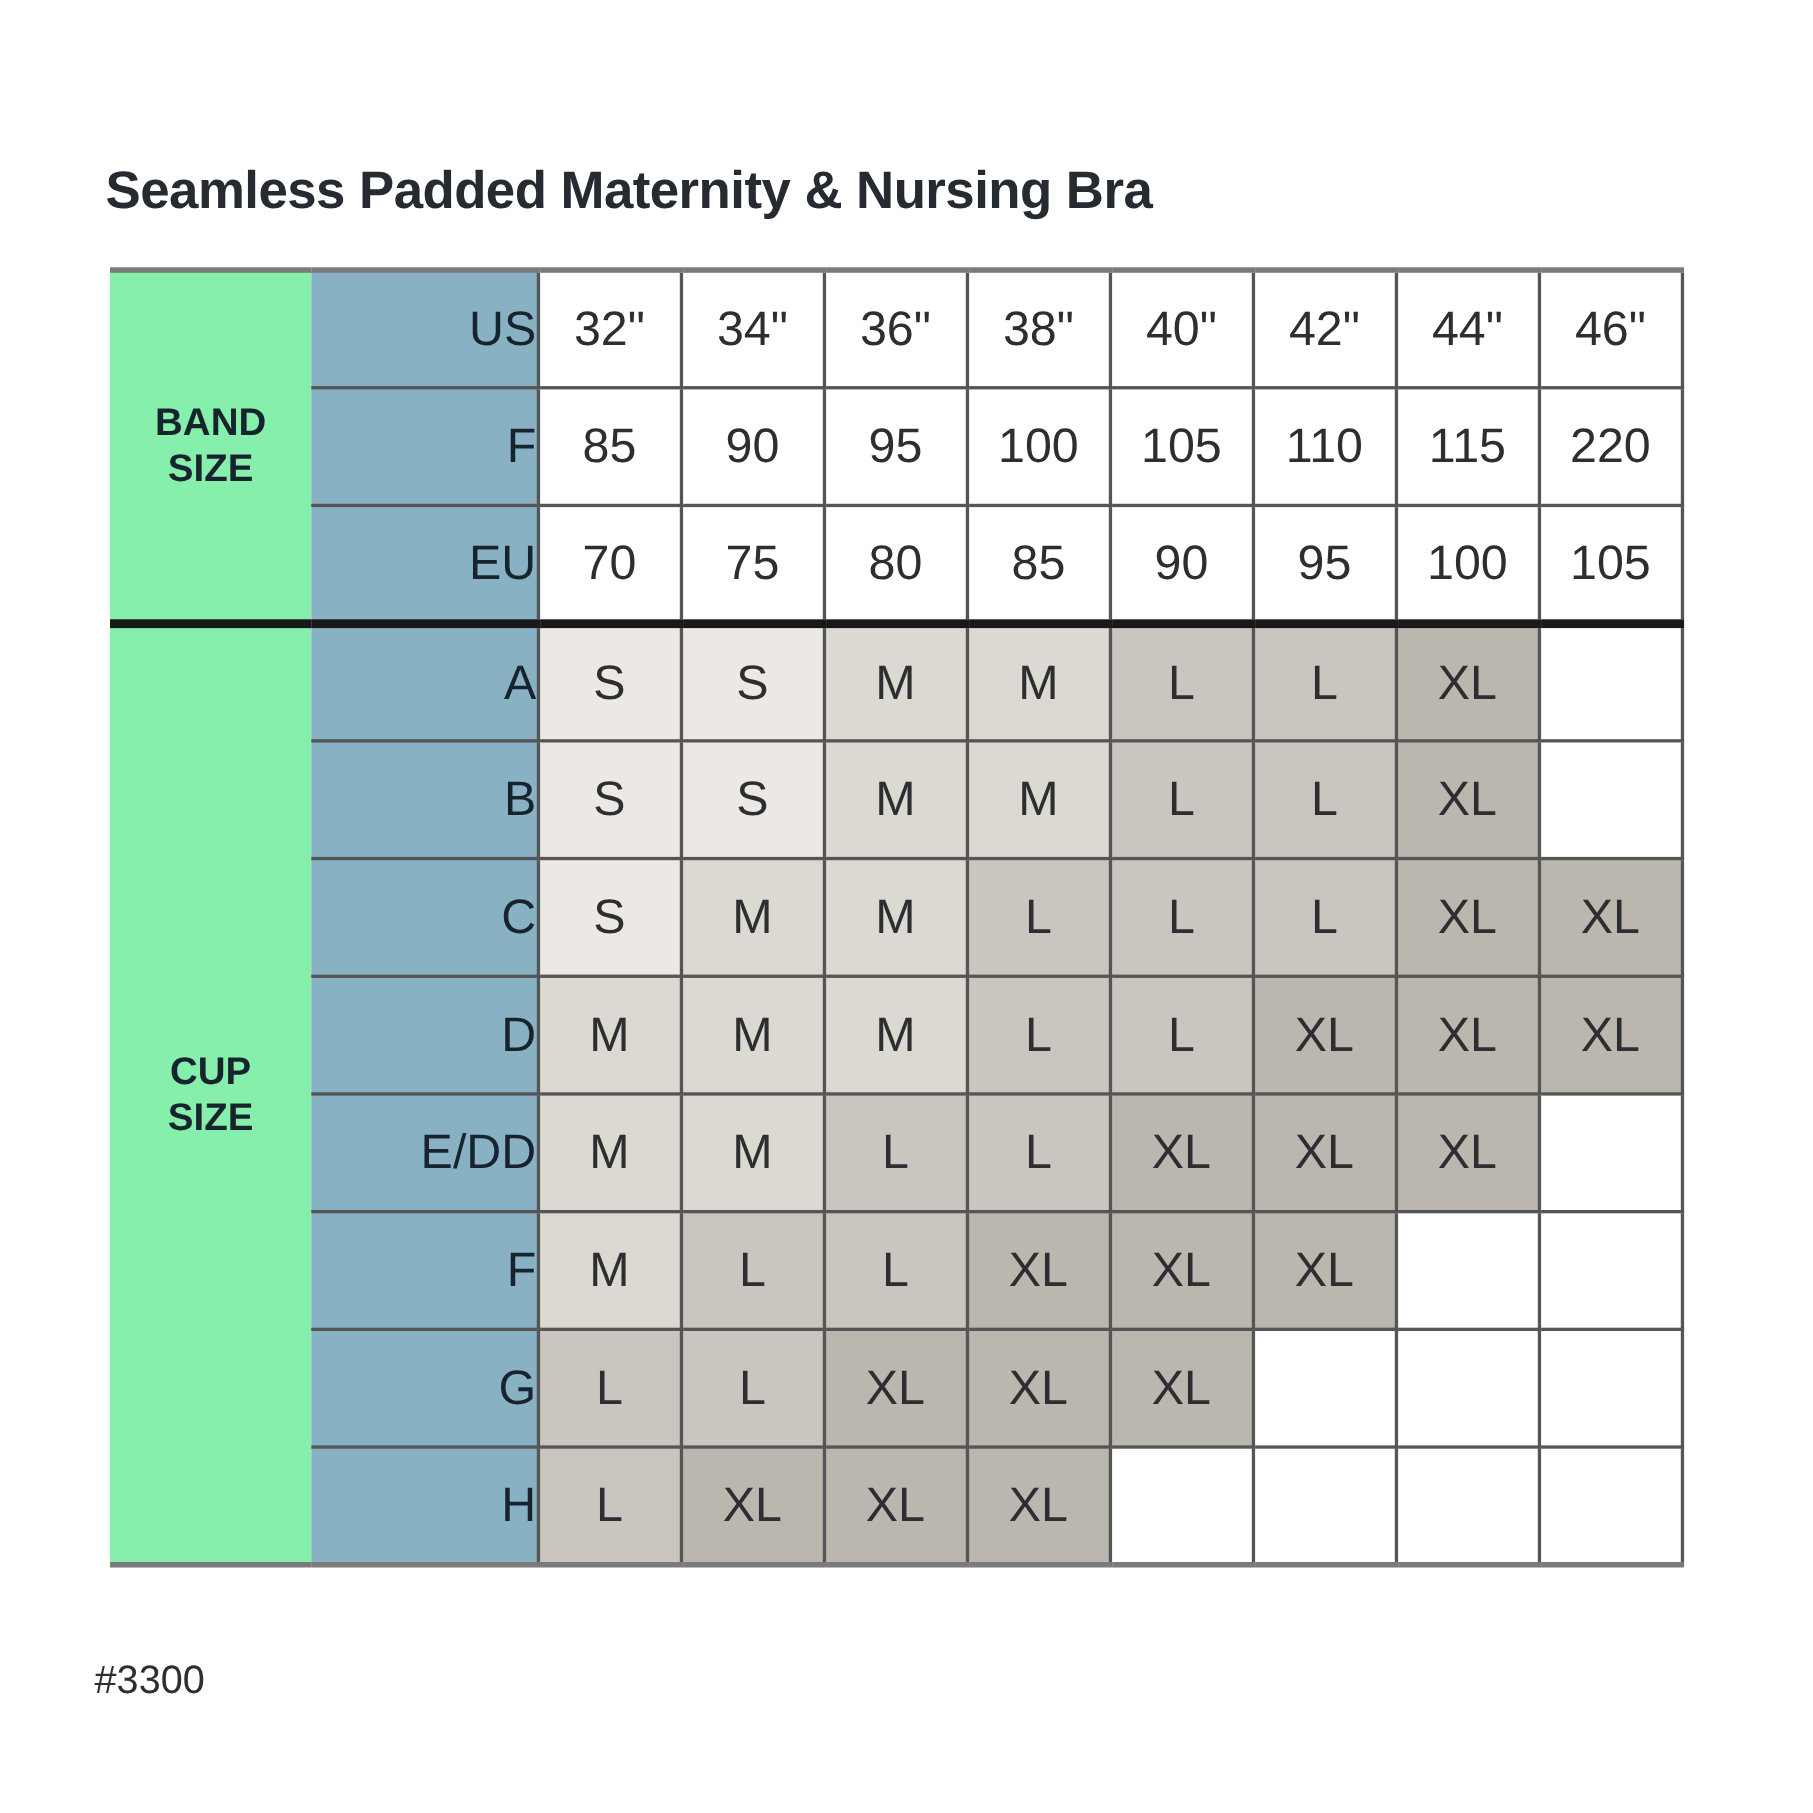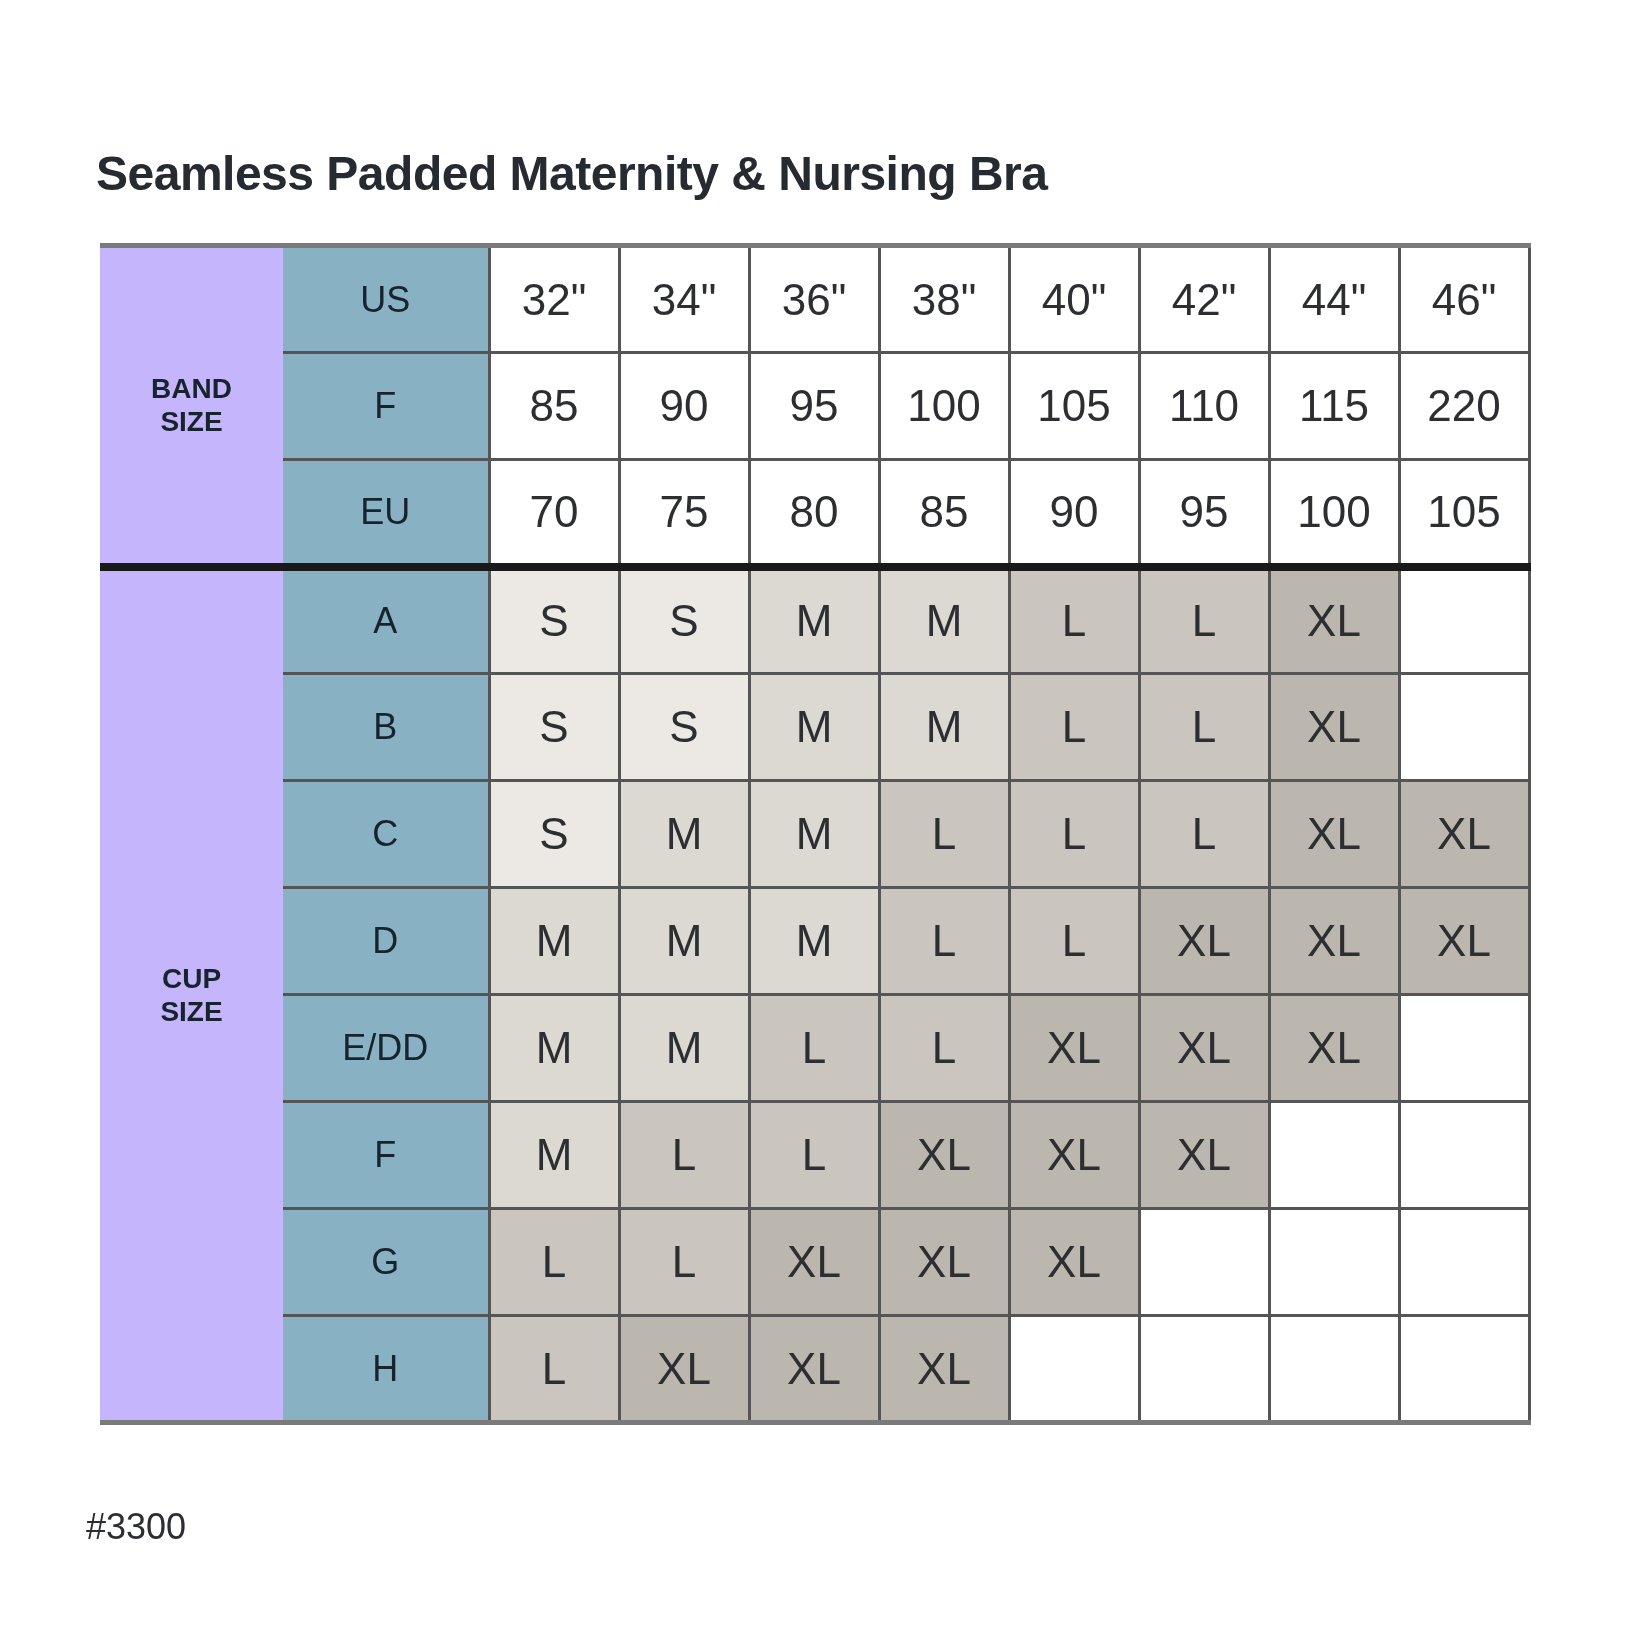--- a/index.html
+++ b/index.html
@@ -35,37 +35,38 @@
   td {
     height: 107px;
     padding: 0;
     text-align: center;
     vertical-align: middle;
     box-sizing: border-box;
   }
   td.side-label {
     border: none;
     font-weight: bold;
-    font-size: 28px;
+    font-size: 35px;
     line-height: 1.2;
     color: var(--header-text, #1a212b);
     white-space: pre-line;
-    background: #c4b5fd;
+    background: #86efac;
   }
   td.side-label.band { border-top: 5px solid var(--outer-line, #7a7a7a); }
   td.side-label.cup  {
     border-top: 8px solid var(--divider, #191919);
     border-bottom: 5px solid var(--outer-line, #7a7a7a);
   }
   td.teal {
     background: var(--teal, #88b1c3);
     color: var(--header-text, #17242e);
-    font-size: 36px;
+    font-size: 44px;
     border: 3px solid var(--grid-line, #555555);
     border-left: none;
+    text-align: right;
   }
   td.val {
     font-size: 44px;
     color: var(--cell-text, #2d2e31);
     border: 3px solid var(--grid-line, #555555);
     background: #ffffff;
   }
   tr.first-row td.teal, tr.first-row td.val { border-top: 5px solid var(--outer-line, #7a7a7a); }
   tr.cup-first td.teal, tr.cup-first td.val { border-top: 8px solid var(--divider, #191919); }
   tr.last-row td.teal, tr.last-row td.val { border-bottom: 5px solid var(--outer-line, #7a7a7a); }

